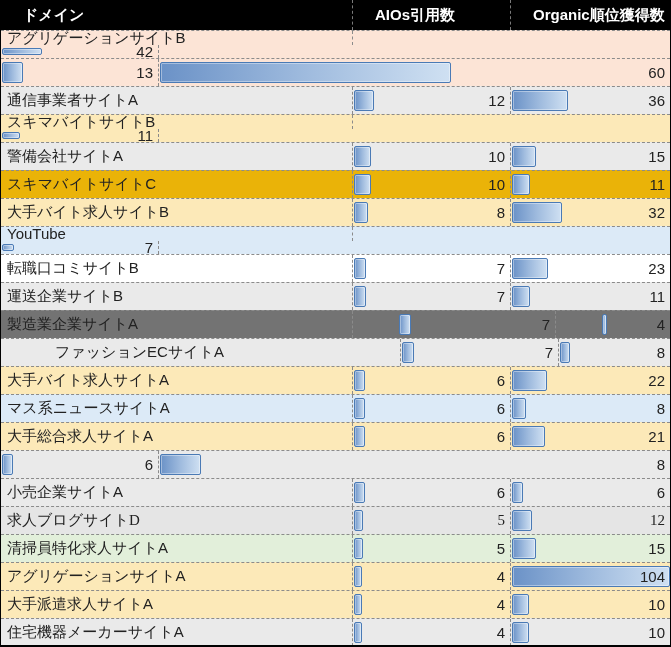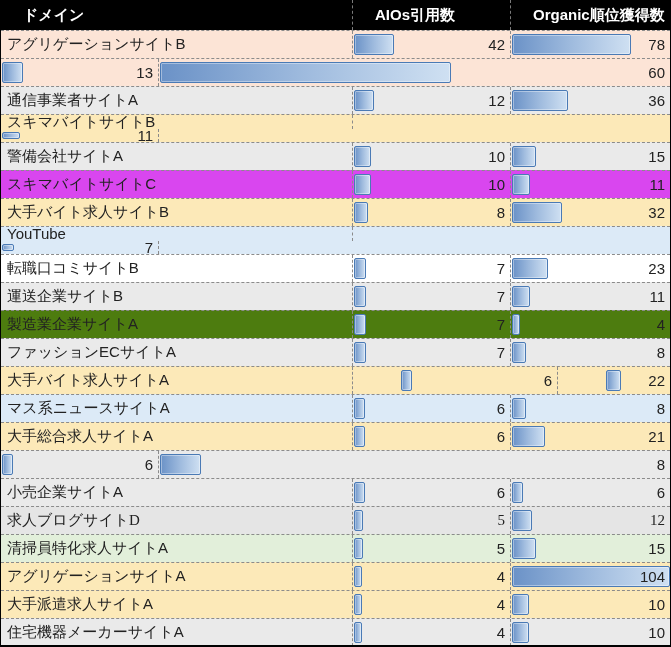--- a/index.html
+++ b/index.html
@@ -31,21 +31,21 @@
 </head>
 <body>
 
 <div class="table">
   <div class="header">
     <div class="hcell c-domain">ドメイン</div>
     <div class="hcell c-aios">AIOs引用数</div>
     <div class="hcell c-organic">Organic順位獲得数</div>
   </div>
   <div id="rows">
-  <div class="row" style="background: rgb(252, 228, 214);">
+  <div class="row" style="background: rgb(252, 228, 214); flex-direction: column;">
     <div class="cell c-domain">アグリゲーションサイトB</div>
     <div class="cell c-aios num">
       <div class="bar" style="width: 24.5%;"></div>
       <span class="val">42</span>
     </div>
     <div class="cell c-organic num">
       <div class="bar" style="width: 73.5%;"></div>
       <span class="val">78</span>
     </div>
   </div>
@@ -90,21 +90,21 @@
     <div class="cell c-aios num">
       <div class="bar" style="width: 9.42%;"></div>
       <span class="val">10</span>
     </div>
     <div class="cell c-organic num">
       <div class="bar" style="width: 14.13%;"></div>
       <span class="val">15</span>
     </div>
   </div>
 
-  <div class="row" style="background: #d946ef;">
+  <div class="row" style="background: #eab308;">
     <div class="cell c-domain">スキマバイトサイトC</div>
     <div class="cell c-aios num">
       <div class="bar" style="width: 9.42%;"></div>
       <span class="val">10</span>
     </div>
     <div class="cell c-organic num">
       <div class="bar" style="width: 10.37%;"></div>
       <span class="val">11</span>
     </div>
   </div>
@@ -150,45 +150,45 @@
     <div class="cell c-aios num">
       <div class="bar" style="width: 6.6%;"></div>
       <span class="val">7</span>
     </div>
     <div class="cell c-organic num">
       <div class="bar" style="width: 10.37%;"></div>
       <span class="val">11</span>
     </div>
   </div>
 
-  <div class="row" style="background: #4d7c0f;">
+  <div class="row" style="background: #737373; gap: 45px;">
     <div class="cell c-domain">製造業企業サイトA</div>
     <div class="cell c-aios num">
       <div class="bar" style="width: 6.6%;"></div>
       <span class="val">7</span>
     </div>
     <div class="cell c-organic num">
       <div class="bar" style="width: 3.77%;"></div>
       <span class="val">4</span>
     </div>
   </div>
 
-  <div class="row" style="background: rgb(234, 234, 234);">
+  <div class="row" style="background: rgb(234, 234, 234); padding-left: 48px;">
     <div class="cell c-domain">ファッションECサイトA</div>
     <div class="cell c-aios num">
       <div class="bar" style="width: 6.6%;"></div>
       <span class="val">7</span>
     </div>
     <div class="cell c-organic num">
       <div class="bar" style="width: 7.54%;"></div>
       <span class="val">8</span>
     </div>
   </div>
 
-  <div class="row" style="background: rgb(252, 233, 184); gap: 47px;">
+  <div class="row" style="background: rgb(252, 233, 184);">
     <div class="cell c-domain">大手バイト求人サイトA</div>
     <div class="cell c-aios num">
       <div class="bar" style="width: 5.65%;"></div>
       <span class="val">6</span>
     </div>
     <div class="cell c-organic num">
       <div class="bar" style="width: 20.73%;"></div>
       <span class="val">22</span>
     </div>
   </div>

